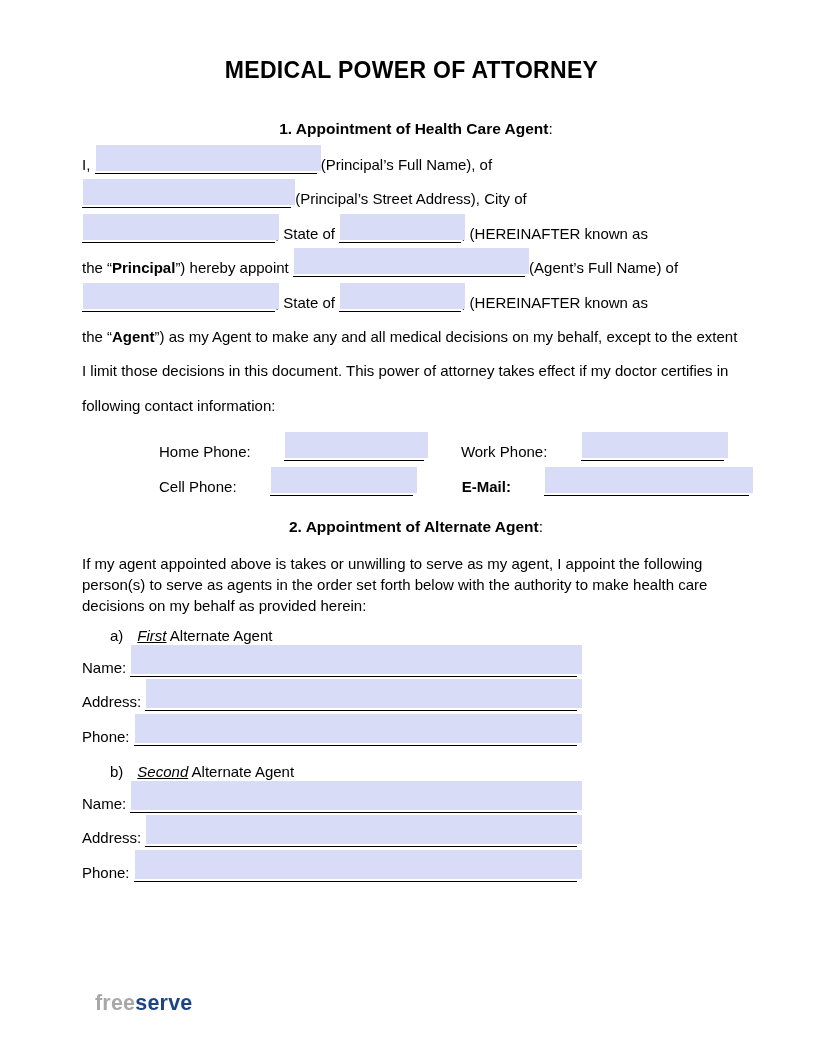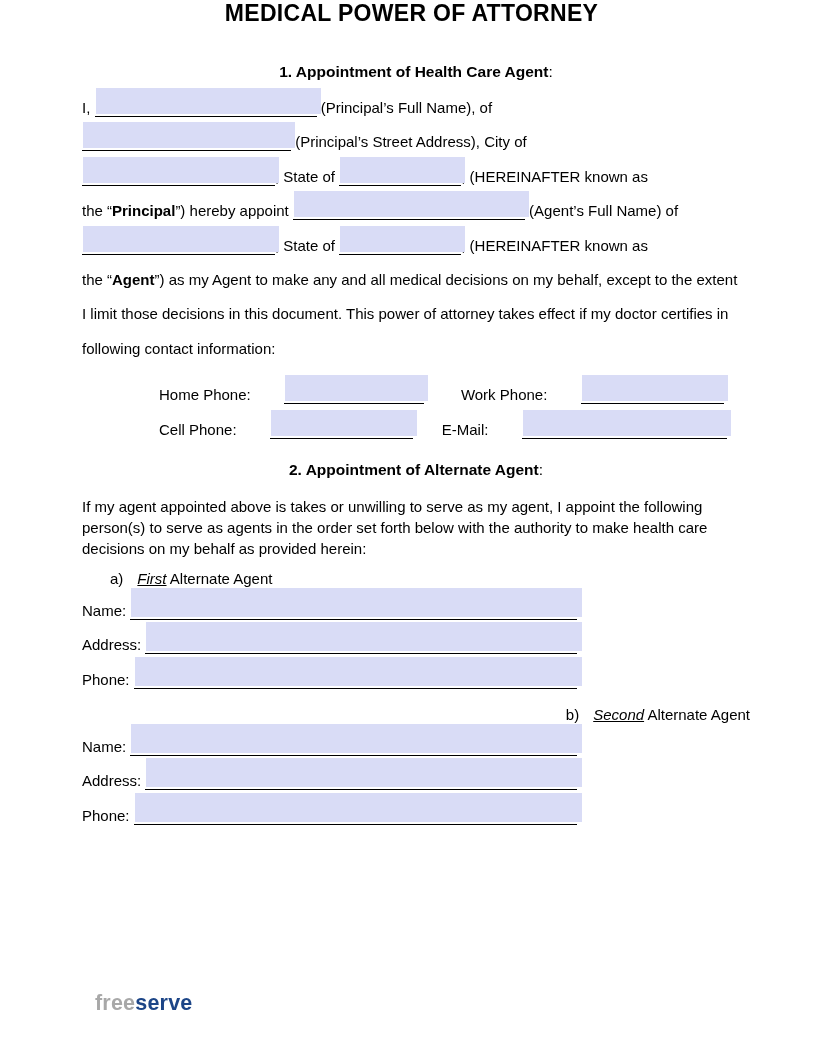--- a/index.html
+++ b/index.html
@@ -9,21 +9,21 @@
     --logo-forms-color:#1c4587;
   }
   *{box-sizing:border-box;}
   html,body{margin:0;padding:0;}
   body{
     width:823px;height:1059px;position:relative;overflow:hidden;
     background:#ffffff;color:#000;
     font-family:"Liberation Sans","DejaVu Sans",sans-serif;
   }
   h1{
-    margin:0;text-align:center;
+    margin:0;padding-top:57px;text-align:center;
     font-size:23px;font-weight:700;letter-spacing:.3px;
   }
   .content{margin-left:82px;width:668px;font-size:15px;}
   .sec-h{margin:36px 0 0;font-size:15.5px;font-weight:700;text-align:center;}
   .sec-h .colon{font-weight:400;}
   .s1lines{margin-top:4px;}
   
   .dline{display:flex;align-items:baseline;height:34.4px;white-space:pre;}
   .dline::before{content:"";width:0;height:28px;}
   .t{white-space:pre;}
@@ -31,25 +31,25 @@
   .field{
     position:relative;display:block;height:28px;top:4px;
     border-bottom:1.7px solid var(--underline);
   }
   .field::before{
     content:"";position:absolute;left:1px;right:-4px;bottom:2px;height:26px;
     background:var(--field-fill);
   }
   .contact{padding-left:48px;gap:29px;}
   .gap8{margin-left:8px;}
-  .gap5{margin-left:0;}
+  .gap5{margin-left:20px;font-weight:bold;}
   .intro{margin-top:17px;}
   .intro div{line-height:21px;white-space:pre;}
   .item{margin-top:11px;padding-left:28px;}
-  .item-b{margin-top:18px;text-align:right;}
+  .item-b{margin-top:18px;}
   .item .marker{margin-right:14px;}
   .em{font-style:italic;text-decoration:underline;}
   .frow{width:495px;}
   .frow .field{flex:1;height:31px;}
   .frow .field::before{height:29px;right:-5px;}
   .agent-rows .dline:first-child{margin-top:-2px;justify-content:center;}
   .footer-logo{
     position:absolute;left:95px;top:991px;
     font-size:21.5px;letter-spacing:.2px;
   }

